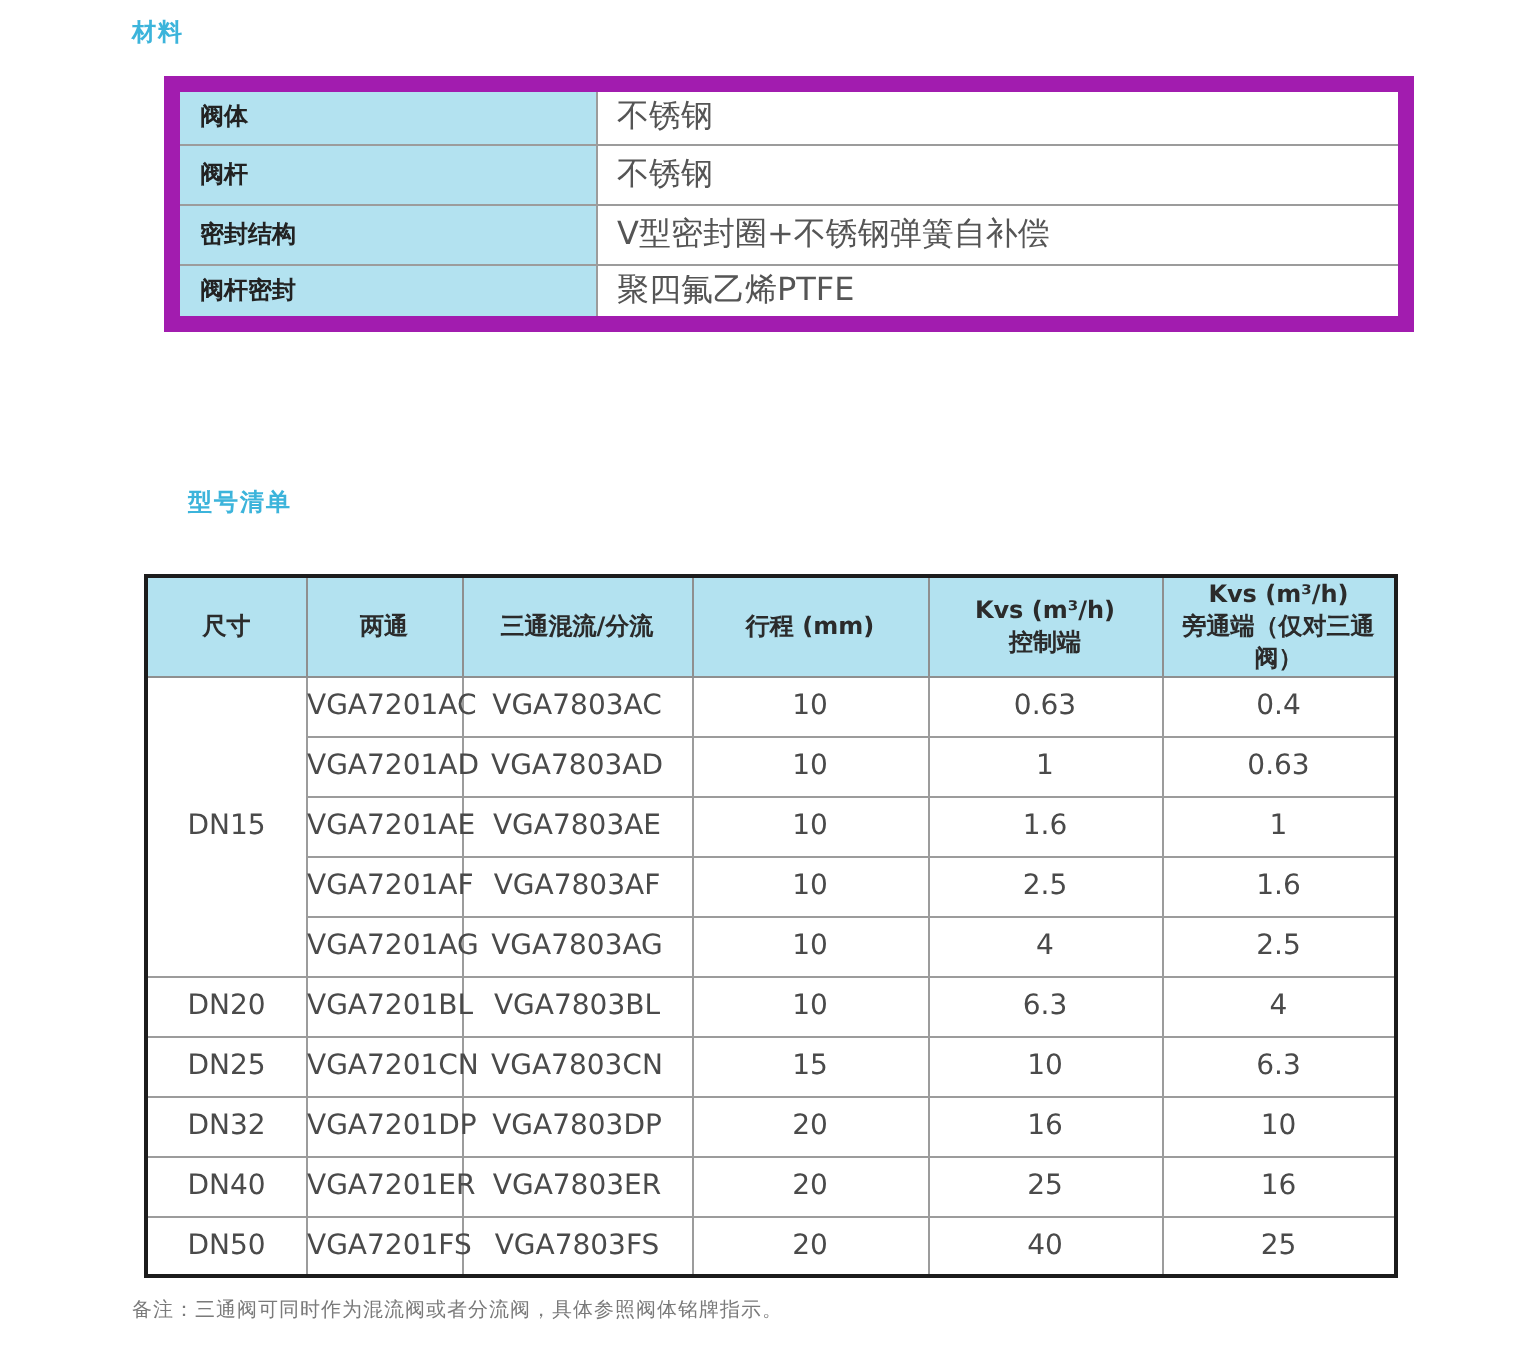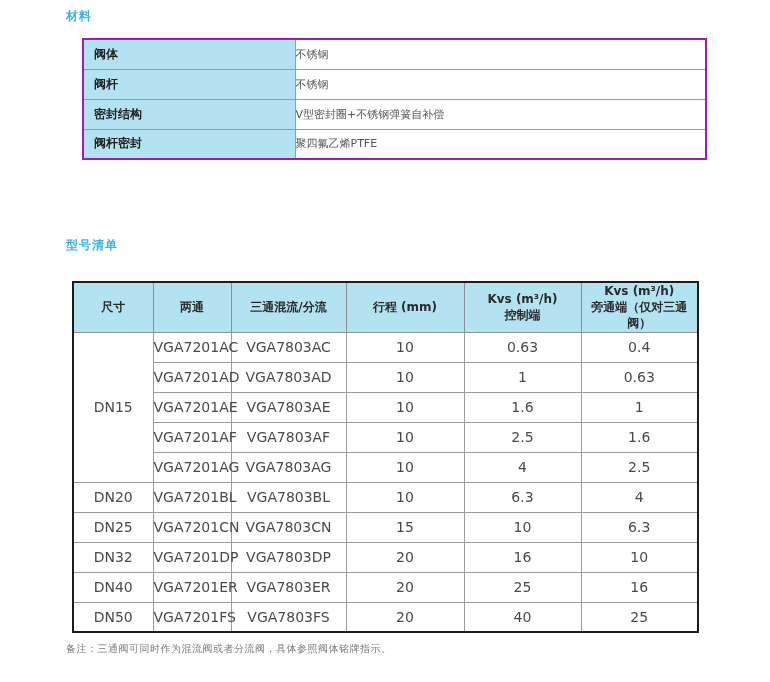--- a/index.html
+++ b/index.html
@@ -9,33 +9,33 @@
 
   .section-title {
     font-size: 12px;
     font-weight: bold;
     color: #3cb4db;
     letter-spacing: 1px;
     line-height: 19px;
   }
 
   table { border-collapse: collapse; table-layout: fixed; width: 625px; margin-left: 6px; }
-  .materials-table { margin-top: 12px; border: 2px solid #a21caf; margin-left: 16px; }
+  .materials-table { margin-top: 12px; border: 8px solid #a21caf; margin-left: 16px; }
   .materials-table td { height: 30px; border: 1px solid #9c9c9c; vertical-align: middle; }
   .mat-label {
     width: 212px;
     background: #b3e2f0;
     font-weight: bold;
     font-size: 12px;
     color: #222222;
     padding-left: 10px;
   }
-  .mat-value { font-size: 11px; color: #555555; }
-
-  .model-title { margin-top: 76px; }
+  .mat-value { font-size: 16px; color: #555555; padding-left: 10px; }
+
+  .model-title { margin-top: 76px; margin-left: 28px; }
 
   .model-table { margin-top: 26px; border: 2px solid #1c1c1c; text-align: center; }
   .model-table th {
     height: 42px;
     background: #b3e2f0;
     border: 1px solid #8f8f8f;
     font-size: 12px;
     font-weight: bold;
     color: #2b2b2b;
     line-height: 1.35;

